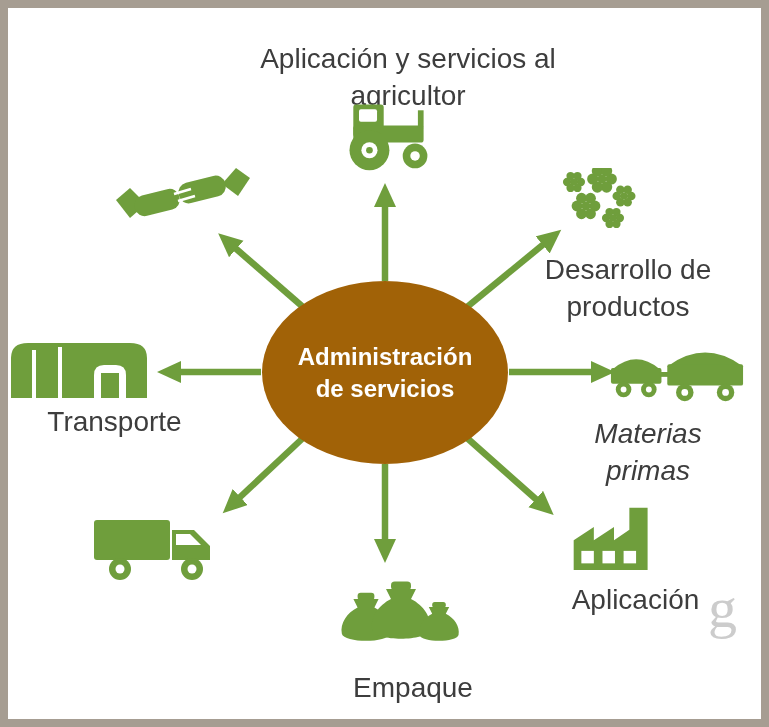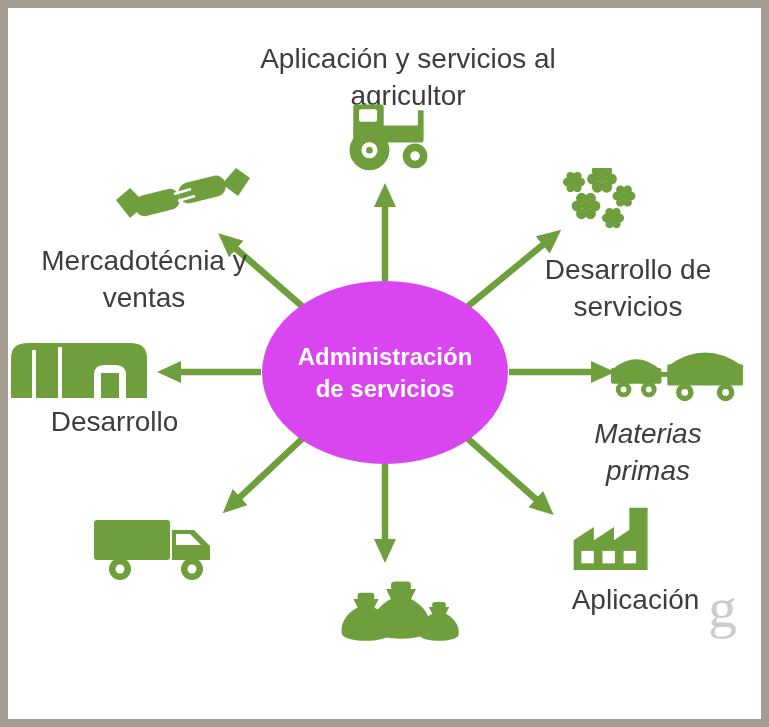--- a/index.html
+++ b/index.html
@@ -20,21 +20,21 @@
     left: 0; top: 0;
     width: 753px; height: 711px;
     pointer-events: none;
   }
   .arrows-layer line { stroke: #6f9e3c; stroke-width: 6.5; }
 
   .center-ellipse {
     position: absolute;
     left: 254px; top: 273px;
     width: 246px; height: 183px;
-    background: #d946ef;
+    background: #a16207;
     border-radius: 50%;
     display: flex;
     flex-direction: column;
     align-items: center;
     justify-content: center;
     text-align: center;
     color: #ffffff;
     font-weight: bold;
     font-size: 24px;
     line-height: 1.3;
@@ -144,21 +144,21 @@
         <circle cx="6" cy="0" r="3.6"></circle>
           <circle cx="3" cy="5.2" r="3.6"></circle>
           <circle cx="-3" cy="5.2" r="3.6"></circle>
         <circle cx="-6" cy="0" r="3.6"></circle>
           <circle cx="-3" cy="-5.2" r="3.6"></circle>
           <circle cx="3" cy="-5.2" r="3.6"></circle>
         <circle r="3"></circle>
       </g>
     </svg>
   </div>
-  <div class="label" style="left:520px; top:244px; width:200px;">Desarrollo de servicios</div>
+  <div class="label" style="left:520px; top:244px; width:200px;">Desarrollo de productos</div>
 
   <div class="icon" style="left:600px; top:330px; width:138px; height:68px;">
     <svg viewBox="0 0 140 70">
       <path class="g" d="M4,32 Q28,12 52,32 Z"></path>
       <rect class="g" x="2" y="31" width="52" height="16" rx="2"></rect>
       <circle class="g" cx="15" cy="53" r="8"></circle>
         <circle class="w" cx="15" cy="53" r="3"></circle>
       <circle class="g" cx="41" cy="53" r="8"></circle>
         <circle class="w" cx="41" cy="53" r="3"></circle>
       <rect class="g" x="52" y="35" width="12" height="5"></rect>
@@ -191,20 +191,21 @@
       <g class="g" transform="translate(63,46) scale(1.25)">
         <path d="M-12,-20 h24 l-4,8 c10,5 17,15 15,25 c-2,9 -44,9 -46,0 c-2,-10 5,-20 15,-25 z"></path>
         <rect x="-8" y="-26" width="16" height="7" rx="3"></rect>
       </g>
       <g class="g" transform="translate(101,56) scale(0.85)">
         <path d="M-12,-20 h24 l-4,8 c10,5 17,15 15,25 c-2,9 -44,9 -46,0 c-2,-10 5,-20 15,-25 z"></path>
         <rect x="-8" y="-26" width="16" height="7" rx="3"></rect>
       </g>
     </svg>
   </div>
+  <div class="label" style="left:300px; top:662px; width:210px;">Empaque</div>
 
   <div class="icon" style="left:84px; top:504px; width:126px; height:74px;">
     <svg viewBox="0 0 126 74">
       <rect class="g" x="2" y="8" width="76" height="40" rx="3"></rect>
       <path class="g" d="M80,48 V18 h22 l16,16 v14 z"></path>
       <path class="w" d="M84,22 h14 l11,11 h-25 z"></path>
       <circle class="g" cx="28" cy="57" r="11"></circle>
         <circle class="w" cx="28" cy="57" r="4.5"></circle>
       <circle class="g" cx="100" cy="57" r="11"></circle>
         <circle class="w" cx="100" cy="57" r="4.5"></circle>
@@ -213,28 +214,27 @@
 
   <div class="icon" style="left:0px; top:330px; width:142px; height:62px;">
     <svg viewBox="0 0 142 62">
       <path class="g" d="M3,60 V20 Q3,5 20,5 H122 Q139,5 139,20 V60 Z"></path>
       <rect class="w" x="24" y="12" width="4" height="48"></rect>
       <rect class="w" x="50" y="9" width="4" height="51"></rect>
       <path class="w" d="M86,60 V37 q0,-10 10,-10 h12 q10,0 10,10 v23 z"></path>
       <rect class="g" x="93" y="35" width="18" height="25"></rect>
     </svg>
   </div>
-  <div class="label" style="left:4px; top:396px; width:205px;">Desarrollo</div>
+  <div class="label" style="left:4px; top:396px; width:205px;">Transporte</div>
 
   <div class="icon" style="left:108px; top:158px; width:134px; height:68px;">
     <svg viewBox="0 0 134 68">
       <polygon class="g" points="0,34 14,22 30,38 14,52"></polygon>
       <rect class="g" x="18" y="26" width="46" height="21" rx="10" transform="rotate(-14 41 36)"></rect>
       <polygon class="g" points="134,12 120,2 106,18 122,30"></polygon>
       <rect class="g" x="62" y="13" width="48" height="21" rx="10" transform="rotate(-14 86 23)"></rect>
       <path d="M58,28 l17,-5 M62,35 l17,-5 M66,42 l17,-5" stroke="#ffffff" stroke-width="2.5" fill="none"></path>
     </svg>
   </div>
-  <div class="label" style="left:10px; top:235px; width:252px;">Mercadotécnia y ventas</div>
 
   <div class="watermark">g</div>
 
 </div>
 
 </body></html>

